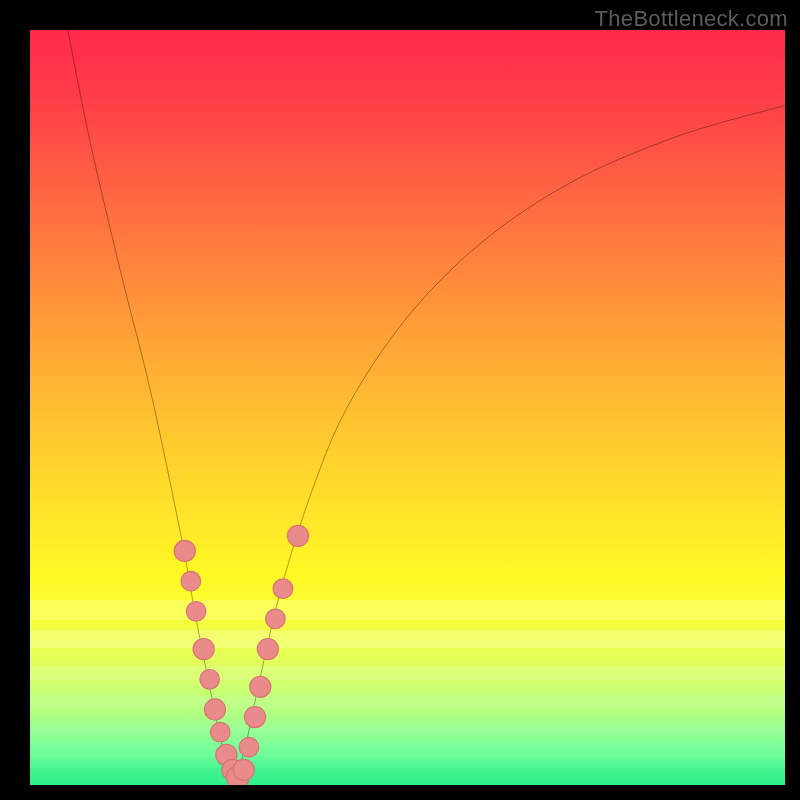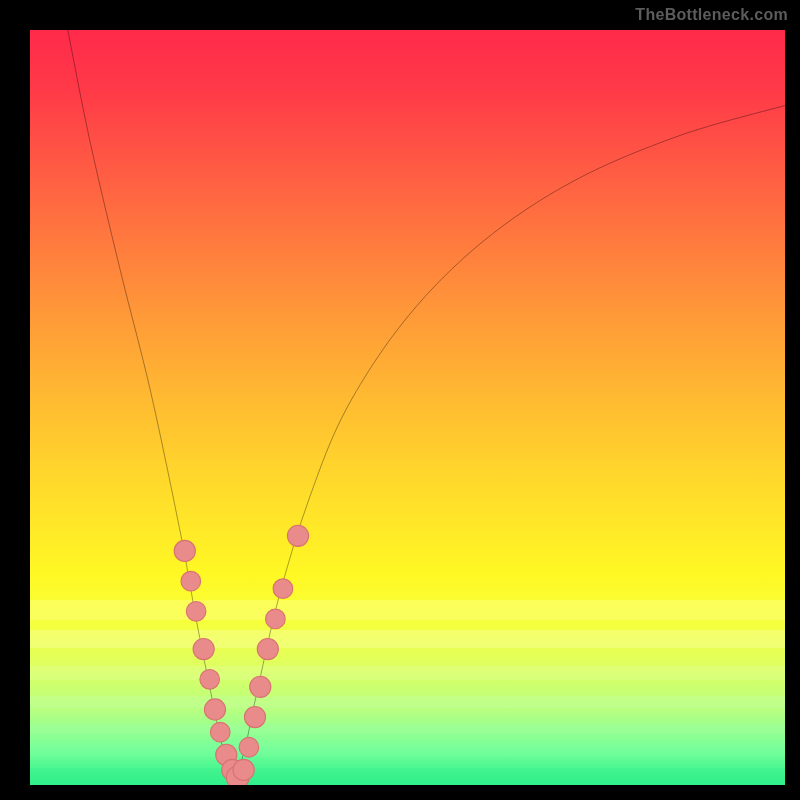--- a/index.html
+++ b/index.html
@@ -56,23 +56,23 @@
     position: absolute;
     inset: 0;
     width: 755px;
     height: 755px;
   }
   .watermark {
     position: absolute;
     top: 6px;
     right: 12px;
     color: #5c5c5c;
-    font-size: 16px;
+    font-size: 22px;
     letter-spacing: 0.3px;
-    font-weight: 700;
+    font-weight: 400;
   }
 </style>
 </head>
 <body>
 
 <div class="frame">
 
   <div class="watermark">TheBottleneck.com</div>
 
   <div class="plot">

